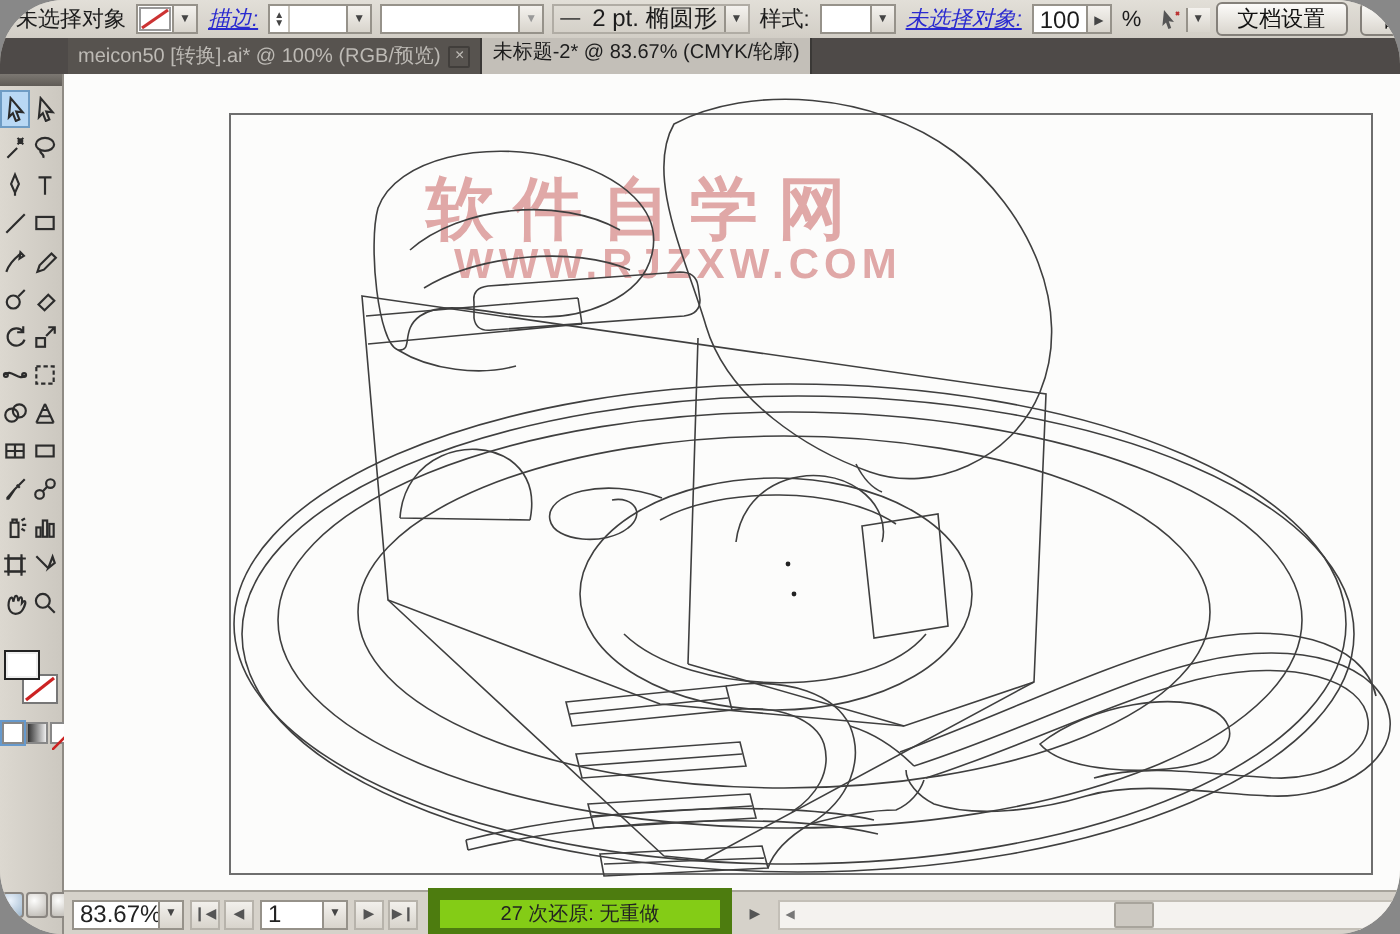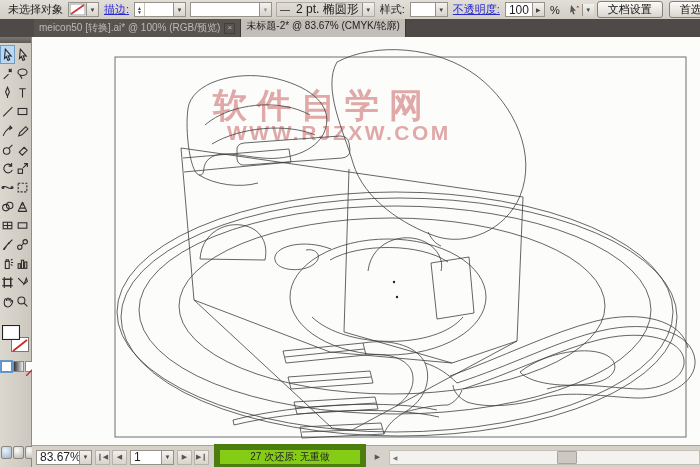--- a/index.html
+++ b/index.html
@@ -1,20 +1,20 @@
 <!DOCTYPE html>
 <html><head>
 <meta charset="utf-8">
 <style>
   html,body{margin:0;padding:0;background:#888;}
-  .app{position:relative;width:700px;height:467px;background:#d6d2ca;font-family:"Liberation Sans",sans-serif;overflow:hidden;user-select:none;}
+  .app{position:relative;width:700px;height:467px;background:#d6d2ca;font-family:"Liberation Sans",sans-serif;overflow:hidden;user-select:none;border-radius:32px;}
   
   .cbar{position:absolute;left:0;top:0;width:700px;height:19px;background:linear-gradient(#e2dfd8,#d2cec6);border-bottom:1px solid #9a968e;display:flex;align-items:center;font-size:11px;color:#1c1c1c;white-space:nowrap;}
   .cbar .lab{margin:0 3px;}
-  .link{color:#2a2ad0;text-decoration:underline;}
+  .link{color:#2a2ad0;text-decoration:underline;font-style:italic;}
   .combo{display:flex;align-items:center;background:#fff;border:1px solid #96928a;height:13px;margin:0 2px;}
   .combo .val{padding:0 3px;font-size:12px;}
   .dd{width:11px;height:13px;background:linear-gradient(#f4f2ee,#d8d4cc);border-left:1px solid #96928a;display:flex;align-items:center;justify-content:center;font-size:6px;color:#444;}
   .spin{width:9px;height:13px;display:flex;flex-direction:column;align-items:center;justify-content:center;font-size:5px;color:#444;border-right:1px solid #c8c4bc;line-height:4px;}
   .btn{height:15px;padding:0 10px;margin:0 3px;border:1px solid #84807a;border-radius:3px;background:linear-gradient(#fcfbf9,#d9d5cd);font-size:11px;display:flex;align-items:center;color:#111;}
   
   .tabbar{position:absolute;left:0;top:19px;width:700px;height:18px;background:#4e4a48;display:flex;align-items:stretch;font-size:10px;}
   .tab{display:flex;align-items:center;padding:0 5px;gap:4px;border-right:1px solid #3a3836;}
   .tab.inactive{background:#57534f;color:#bdbab5;}
   .tab.active{background:#c3bfb8;color:#1d1d1d;flex-direction:column;}
@@ -80,21 +80,21 @@
     <span class="combo" style="border-color:#b0aca4;background:transparent">
       <span class="val" style="font-size:10px">—</span>
       <span class="val">2 pt. 椭圆形</span>
       <span class="dd">▼</span>
     </span>
     <span class="lab">样式:</span>
     <span class="combo">
       <span class="val" style="width:18px"></span>
       <span class="dd">▼</span>
     </span>
-    <span class="lab link">不透明度:</span>
+    <span class="lab link">未选择对象:</span>
     <span class="combo">
       <span class="val" style="width:20px;text-align:right">100</span>
       <span class="dd">▶</span>
     </span>
     <span class="lab">%</span>
     <span style="display:flex;align-items:center;margin-left:4px">
       <svg width="15" height="14">
           <path d="M4 2 L9 8 L6.4 7.6 L7.6 11 L6.2 11.5 L5 8.2 L3.2 10 Z" fill="#555"></path>
           <path d="M10 3 l1.5 1.5 M11.5 3 L10 4.5" stroke="#b33" stroke-width="1"></path>
         </svg>

